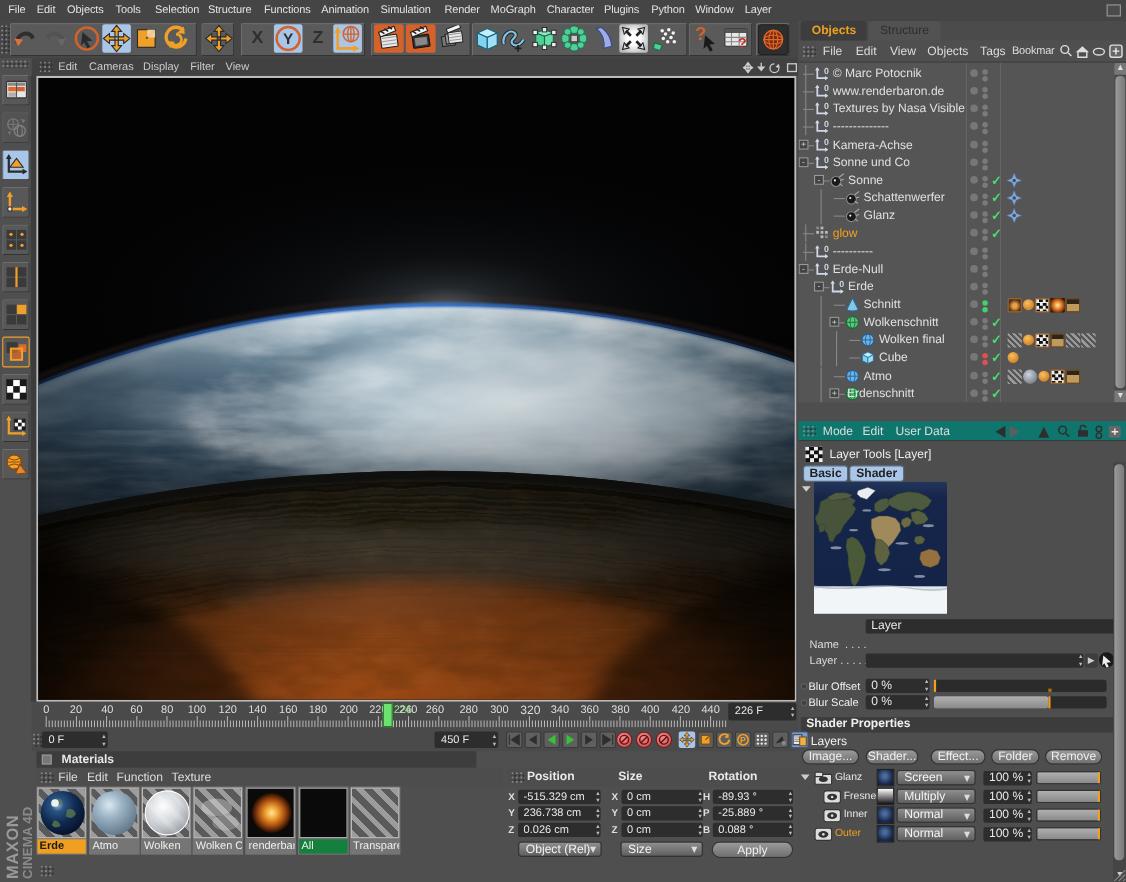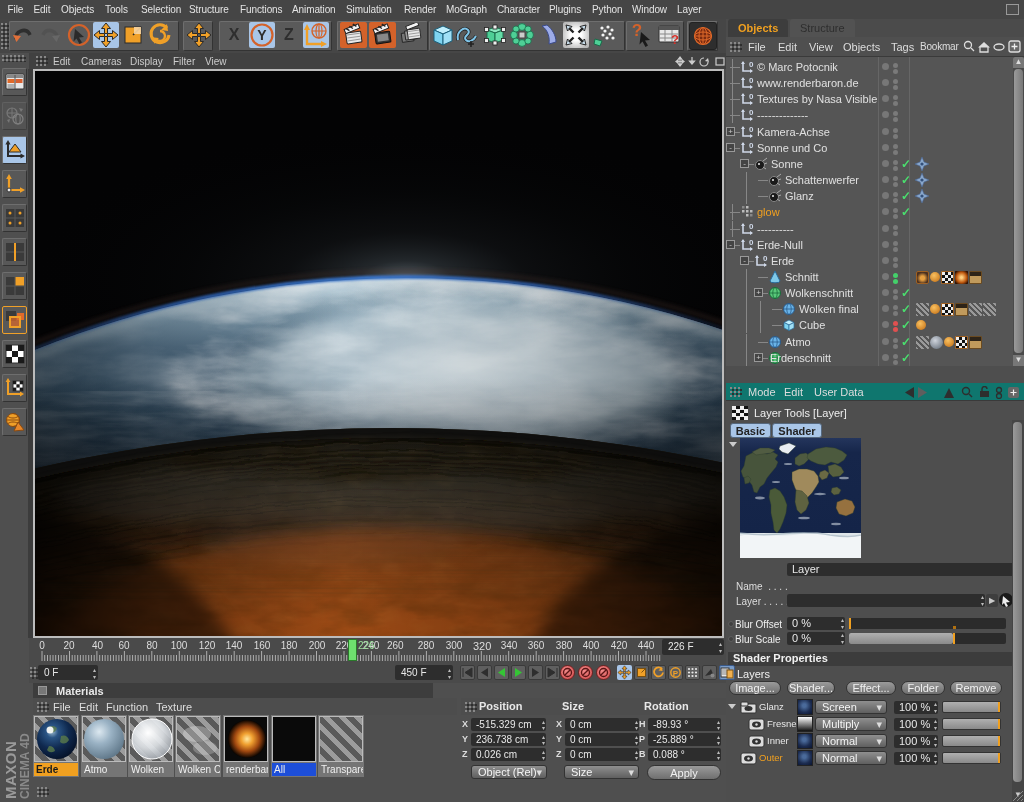--- a/index.html
+++ b/index.html
@@ -1305,21 +1305,21 @@
     <div style="position:absolute;left:142px;top:32px;width:46px;height:62px;background:#757575">
       <div style="position:absolute;left:1px;top:1px;width:44px;height:46px;border:1px solid #bbb;background:repeating-linear-gradient(45deg,#9c9c9c 0 5px,#5a5a5a 5px 11px);"></div>
       <div style="position:absolute;left:1px;bottom:1px;width:44px;height:13px;background:#757575;color:#f0f0f0;font-size:10px;padding:1px 0 0 2px;white-space:nowrap;overflow:hidden">Wolken Cl</div>
     </div>
     <div style="position:absolute;left:190px;top:32px;width:46px;height:62px;background:#757575">
       <div style="position:absolute;left:1px;top:1px;width:44px;height:46px;border:1px solid #bbb;background:#0a0a0a;"></div>
       <div style="position:absolute;left:1px;bottom:1px;width:44px;height:13px;background:#757575;color:#f0f0f0;font-size:10px;padding:1px 0 0 2px;white-space:nowrap;overflow:hidden">renderbar</div>
     </div>
     <div style="position:absolute;left:238px;top:32px;width:46px;height:62px;background:#757575">
       <div style="position:absolute;left:1px;top:1px;width:44px;height:46px;border:1px solid #bbb;background:#0a0a0a;"></div>
-      <div style="position:absolute;left:1px;bottom:1px;width:44px;height:13px;background:#1d4ed8;color:#f0f0f0;font-size:10px;padding:1px 0 0 2px;white-space:nowrap;overflow:hidden">All</div>
+      <div style="position:absolute;left:1px;bottom:1px;width:44px;height:13px;background:#15803d;color:#f0f0f0;font-size:10px;padding:1px 0 0 2px;white-space:nowrap;overflow:hidden">All</div>
     </div>
     <div style="position:absolute;left:285px;top:32px;width:46px;height:62px;background:#757575">
       <div style="position:absolute;left:1px;top:1px;width:44px;height:46px;border:1px solid #bbb;background:repeating-linear-gradient(45deg,#9c9c9c 0 5px,#5a5a5a 5px 11px);"></div>
       <div style="position:absolute;left:1px;bottom:1px;width:44px;height:13px;background:#757575;color:#f0f0f0;font-size:10px;padding:1px 0 0 2px;white-space:nowrap;overflow:hidden">Transparen</div>
     </div>
 <svg style="position:absolute;left:2px;top:33px" width="44" height="46">
       <defs>
         <radialGradient id="sE" cx="38%" cy="32%" r="75%">
           <stop offset="0" stop-color="#9ab8cc"></stop>
           <stop offset=".2" stop-color="#2a5484"></stop>

